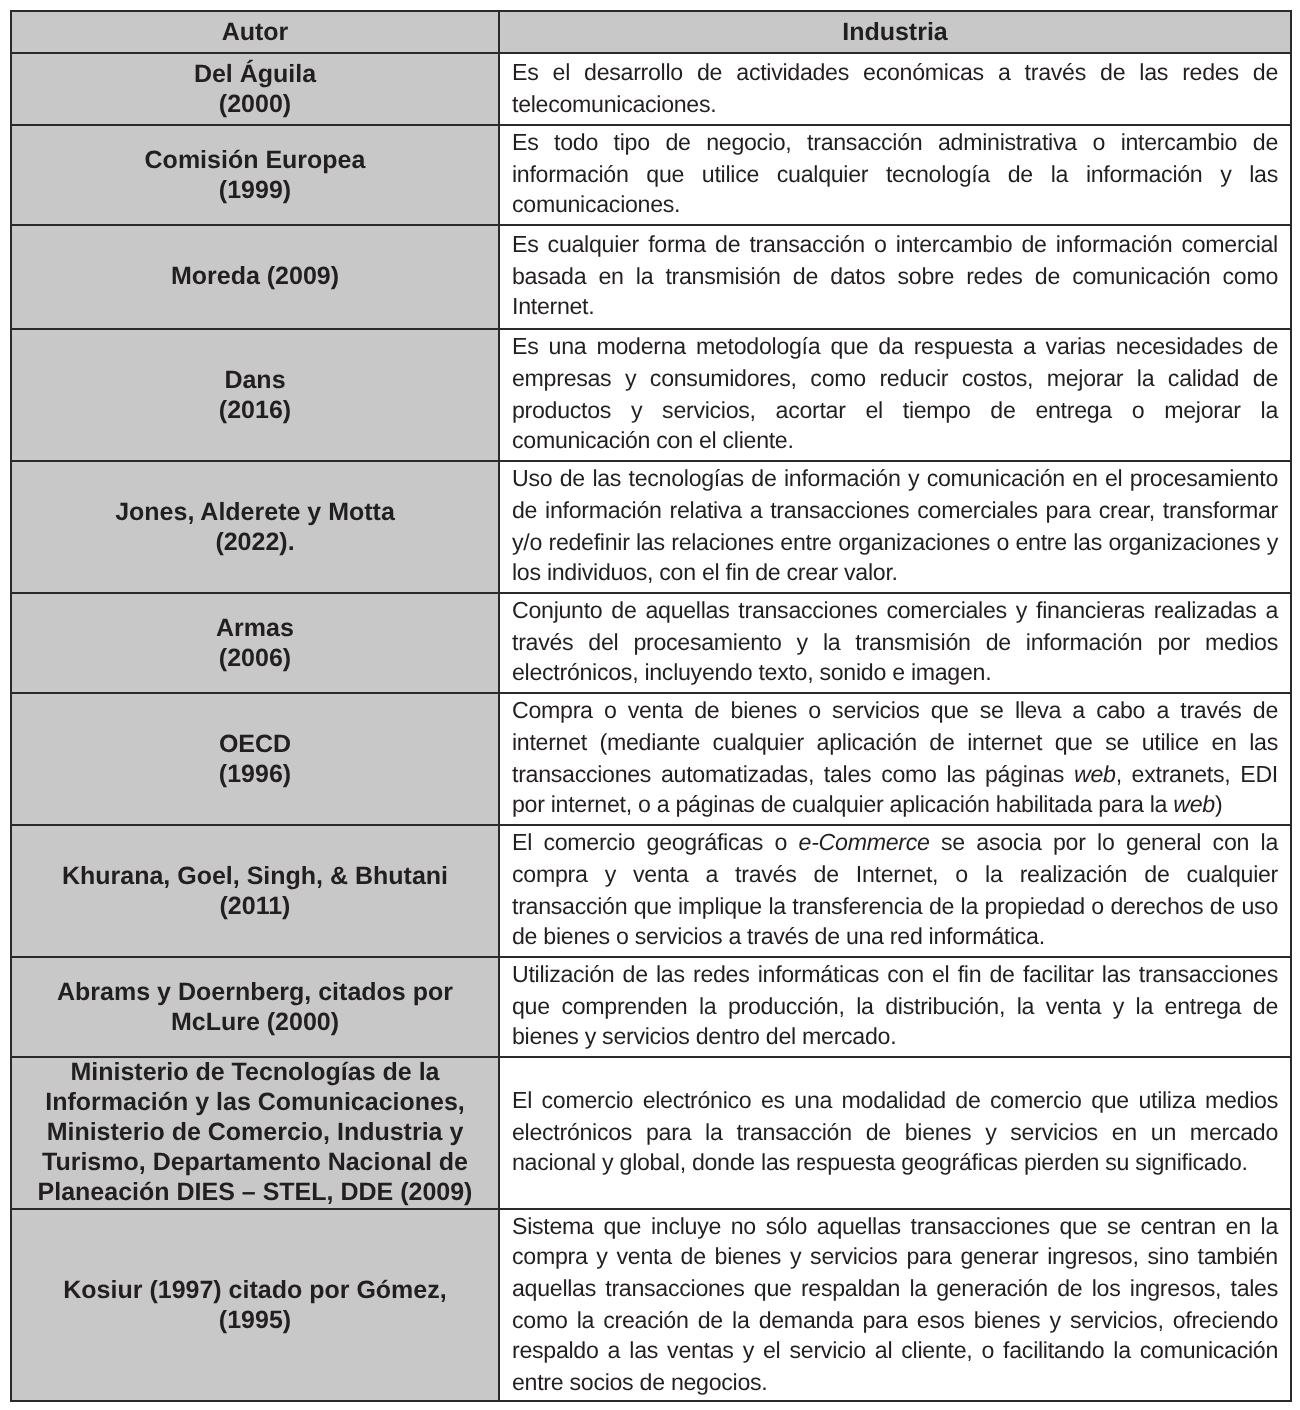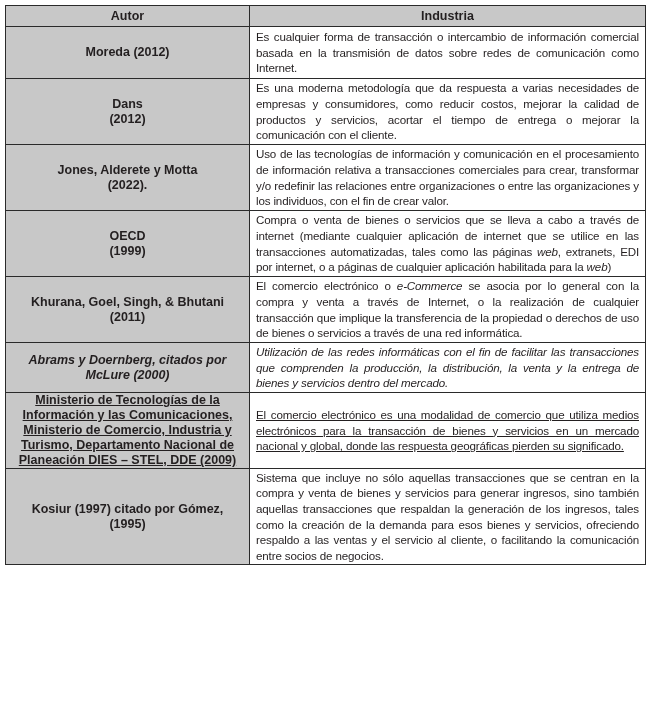--- a/index.html
+++ b/index.html
@@ -67,50 +67,65 @@
     <col class="c-autor">
     <col class="c-concepto">
   </colgroup>
   <thead>
     <tr>
       <th>Autor</th>
       <th>Industria</th>
     </tr>
   </thead>
   <tbody id="rows">
+      <tr style="height: 36px;">
+    <td class="autor">Del Águila
+(2000)</td>
+    <td class="concepto"><span>Es el desarrollo de actividades económicas a través de las redes de telecomunicaciones.</span></td>
+  </tr>
+      <tr style="height: 50px;">
+    <td class="autor">Comisión Europea
+(1999)</td>
+    <td class="concepto"><span>Es todo tipo de negocio, transacción administrativa o intercambio de información que utilice cualquier tecnología de la información y las comunicaciones.</span></td>
+  </tr>
       <tr style="height: 52px;">
-    <td class="autor">Moreda (2012)</td>
+    <td class="autor">Moreda (2009)</td>
     <td class="concepto"><span>Es cualquier forma de transacción o intercambio de información comercial basada en la transmisión de datos sobre redes de comunicación como Internet.</span></td>
   </tr>
       <tr style="height: 66px;">
     <td class="autor">Dans
-(2012)</td>
+(2016)</td>
     <td class="concepto"><span>Es una moderna metodología que da respuesta a varias necesidades de empresas y consumidores, como reducir costos, mejorar la calidad de productos y servicios, acortar el tiempo de entrega o mejorar la comunicación con el cliente.</span></td>
   </tr>
       <tr style="height: 66px;">
     <td class="autor">Jones, Alderete y Motta
 (2022).</td>
     <td class="concepto"><span>Uso de las tecnologías de información y comunicación en el procesamiento de información relativa a transacciones comerciales para crear, transformar y/o redefinir las relaciones entre organizaciones o entre las organizaciones y los individuos, con el fin de crear valor.</span></td>
   </tr>
+      <tr style="height: 50px;">
+    <td class="autor">Armas
+(2006)</td>
+    <td class="concepto"><span>Conjunto de aquellas transacciones comerciales y financieras realizadas a través del procesamiento y la transmisión de información por medios electrónicos, incluyendo texto, sonido e imagen.</span></td>
+  </tr>
       <tr style="height: 66px;">
     <td class="autor">OECD
-(1999)</td>
+(1996)</td>
     <td class="concepto"><span>Compra o venta de bienes o servicios que se lleva a cabo a través de internet (mediante cualquier aplicación de internet que se utilice en las transacciones automatizadas, tales como las páginas </span><em>web</em><span>, extranets, EDI por internet, o a páginas de cualquier aplicación habilitada para la </span><em>web</em><span>)</span></td>
   </tr>
       <tr style="height: 66px;">
     <td class="autor">Khurana, Goel, Singh, &amp; Bhutani
 (2011)</td>
-    <td class="concepto"><span>El comercio electrónico o </span><em>e-Commerce</em><span> se asocia por lo general con la compra y venta a través de Internet, o la realización de cualquier transacción que implique la transferencia de la propiedad o derechos de uso de bienes o servicios a través de una red informática.</span></td>
+    <td class="concepto"><span>El comercio geográficas o </span><em>e-Commerce</em><span> se asocia por lo general con la compra y venta a través de Internet, o la realización de cualquier transacción que implique la transferencia de la propiedad o derechos de uso de bienes o servicios a través de una red informática.</span></td>
   </tr>
-      <tr style="height: 50px; font-style: italic;">
+      <tr style="height: 50px;">
     <td class="autor">Abrams y Doernberg, citados por
 McLure (2000)</td>
     <td class="concepto"><span>Utilización de las redes informáticas con el fin de facilitar las transacciones que comprenden la producción, la distribución, la venta y la entrega de bienes y servicios dentro del mercado.</span></td>
   </tr>
-      <tr style="height: 76px; text-decoration: underline;">
+      <tr style="height: 76px;">
     <td class="autor">Ministerio de Tecnologías de la
 Información y las Comunicaciones,
 Ministerio de Comercio, Industria y
 Turismo, Departamento Nacional de
 Planeación DIES – STEL, DDE (2009)</td>
     <td class="concepto"><span>El comercio electrónico es una modalidad de comercio que utiliza medios electrónicos para la transacción de bienes y servicios en un mercado nacional y global, donde las respuesta geográficas pierden su significado.</span></td>
   </tr>
       <tr style="height: 96px;">
     <td class="autor">Kosiur (1997) citado por Gómez, (1995)</td>
     <td class="concepto"><span>Sistema que incluye no sólo aquellas transacciones que se centran en la compra y venta de bienes y servicios para generar ingresos, sino también aquellas transacciones que respaldan la generación de los ingresos, tales como la creación de la demanda para esos bienes y servicios, ofreciendo respaldo a las ventas y el servicio al cliente, o facilitando la comunicación entre socios de negocios.</span></td>

